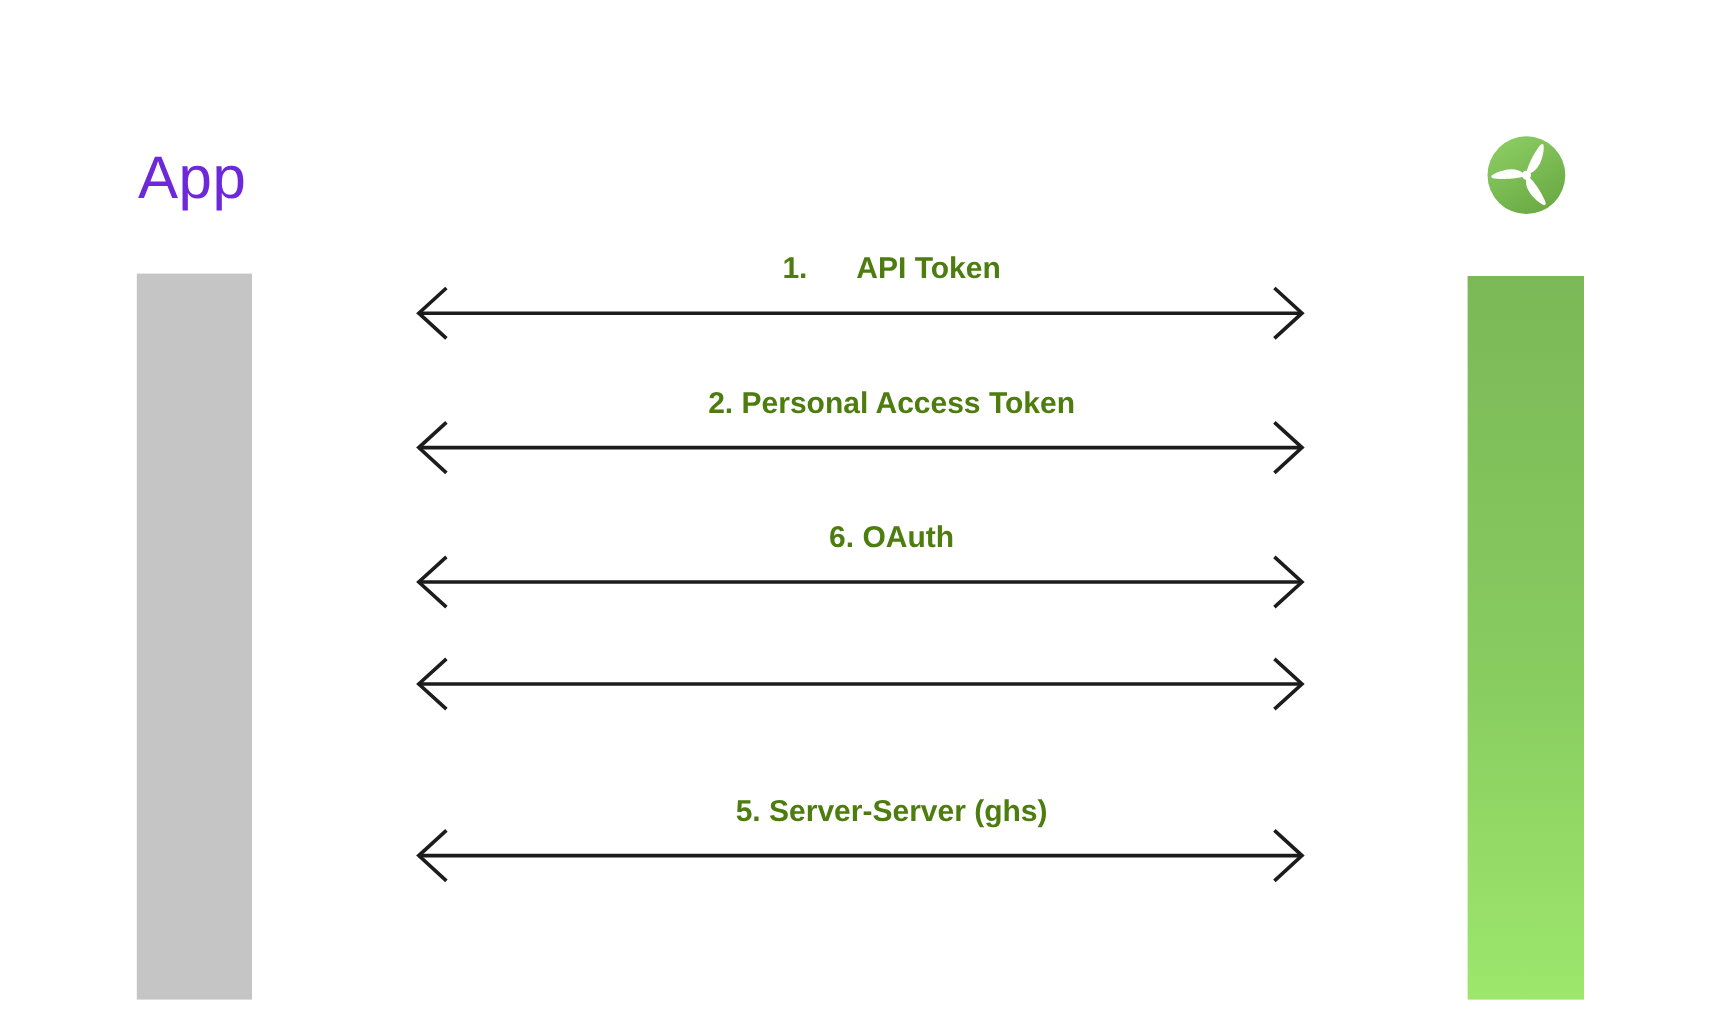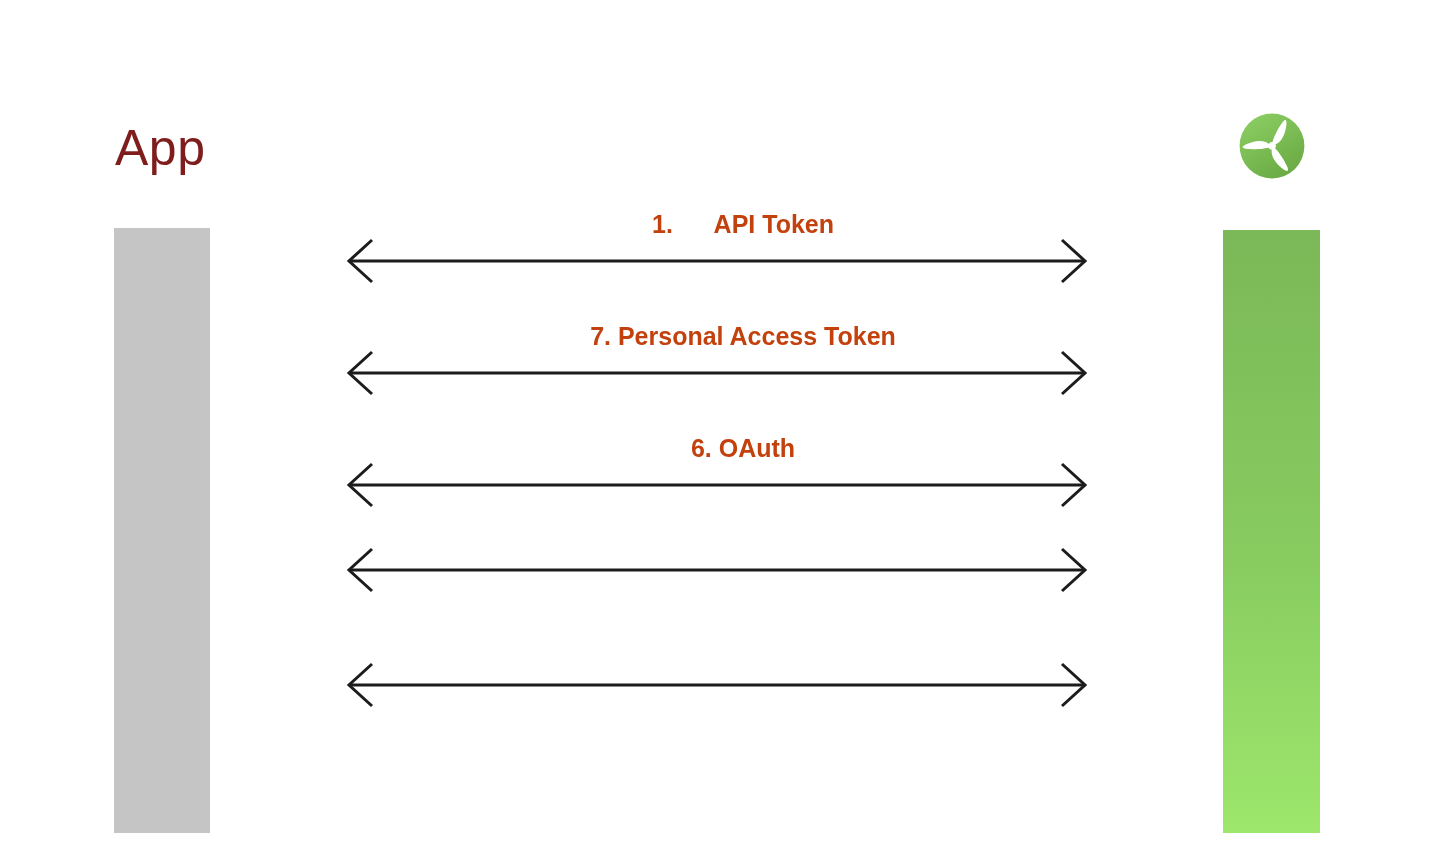--- a/index.html
+++ b/index.html
@@ -15,21 +15,21 @@
     background: #ffffff;
     overflow: hidden;
   }
   .app-title {
     position: absolute;
     left: 115px;
     top: 121px;
     font-size: 50px;
     line-height: 1.1;
     font-weight: 400;
-    color: #7f1d1d;
+    color: #6d28d9;
     letter-spacing: 0.5px;
   }
   .gray-bar {
     position: absolute;
     left: 114px;
     top: 228px;
     width: 96px;
     height: 605px;
     background: #c5c5c5;
   }
@@ -58,21 +58,21 @@
   .row3 { top: 434px; }
   .row4 { top: 547px; }
   .row5 { top: 662px; }
   .conn-label {
     height: 28px;
     line-height: 28px;
     padding-left: 52px; 
     text-align: center;
     font-size: 25px;
     font-weight: 700;
-    color: #c2410c;
+    color: #4d7c0f;
     white-space: pre;
   }
   .arrow {
     display: block;
     stroke: #1c1c1c;
     stroke-width: 3;
     fill: none;
   }
 </style>
 </head>
@@ -111,21 +111,21 @@
   <div class="conn-row row1">
     <div class="conn-label">1.      API Token</div>
     <svg class="arrow" width="746" height="46" viewBox="0 0 746 46">
       <line x1="5" y1="23" x2="741" y2="23"></line>
       <polyline points="28,2 5,23 28,44"></polyline>
       <polyline points="718,2 741,23 718,44"></polyline>
     </svg>
   </div>
 
   <div class="conn-row row2">
-    <div class="conn-label">7. Personal Access Token</div>
+    <div class="conn-label">2. Personal Access Token</div>
     <svg class="arrow" width="746" height="46" viewBox="0 0 746 46">
       <line x1="5" y1="23" x2="741" y2="23"></line>
       <polyline points="28,2 5,23 28,44"></polyline>
       <polyline points="718,2 741,23 718,44"></polyline>
     </svg>
   </div>
 
   <div class="conn-row row3">
     <div class="conn-label">6. OAuth</div>
     <svg class="arrow" width="746" height="46" viewBox="0 0 746 46">
@@ -137,20 +137,21 @@
 
   <div class="conn-row row4">
     <svg class="arrow" width="746" height="46" viewBox="0 0 746 46">
       <line x1="5" y1="23" x2="741" y2="23"></line>
       <polyline points="28,2 5,23 28,44"></polyline>
       <polyline points="718,2 741,23 718,44"></polyline>
     </svg>
   </div>
 
   <div class="conn-row row5">
+    <div class="conn-label">5. Server-Server (ghs)</div>
     <svg class="arrow" width="746" height="46" viewBox="0 0 746 46">
       <line x1="5" y1="23" x2="741" y2="23"></line>
       <polyline points="28,2 5,23 28,44"></polyline>
       <polyline points="718,2 741,23 718,44"></polyline>
     </svg>
   </div>
 
 </div>
 
 </body></html>

